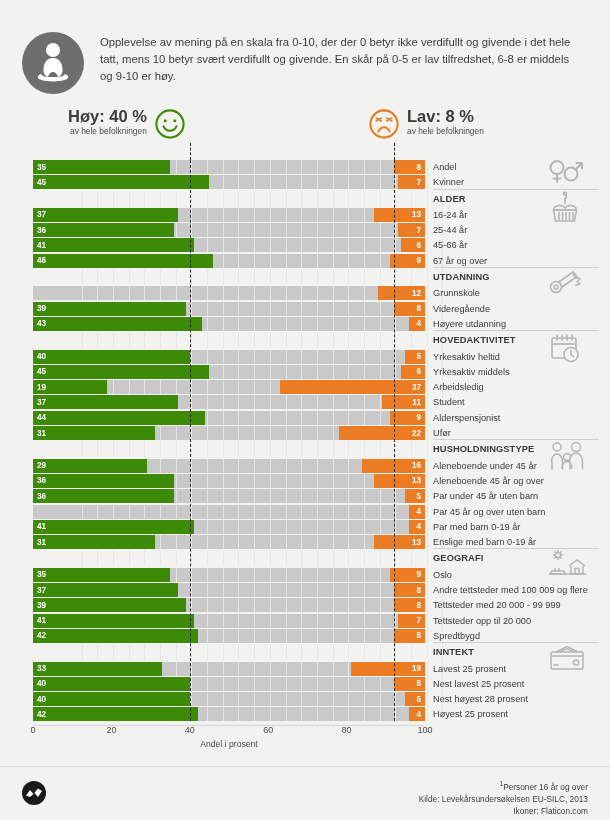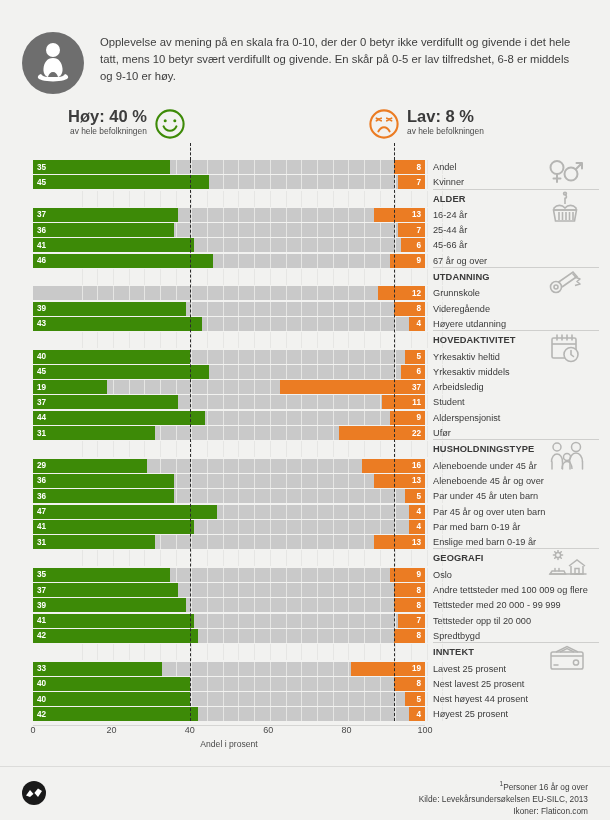--- a/index.html
+++ b/index.html
@@ -936,21 +936,20 @@
               <div class="gl" style="left:250.88px"></div>
               <div class="gl" style="left:266.56px"></div>
               <div class="gl" style="left:282.24px"></div>
               <div class="gl" style="left:297.92px"></div>
               <div class="gl" style="left:313.6px"></div>
               <div class="gl" style="left:329.28px"></div>
               <div class="gl" style="left:344.96px"></div>
               <div class="gl" style="left:360.64000000000004px"></div>
               <div class="gl" style="left:376.32px"></div>
             </div>
-          <div class="bar-green" style="width:184.23999999999998px">47</div>
           <div class="bar-orange" style="right:0;width:15.68px">4</div>
         </div>
         <div class="label-col">Par 45 år og over uten barn</div>
       </div>
         <div class="row">
         <div class="track-wrap">
           <div class="track"></div>
           <div class="gridlines">
               <div class="gl" style="left:15.68px"></div>
               <div class="gl" style="left:31.36px"></div>
@@ -1343,21 +1342,21 @@
               <div class="gl" style="left:297.92px"></div>
               <div class="gl" style="left:313.6px"></div>
               <div class="gl" style="left:329.28px"></div>
               <div class="gl" style="left:344.96px"></div>
               <div class="gl" style="left:360.64000000000004px"></div>
               <div class="gl" style="left:376.32px"></div>
             </div>
           <div class="bar-green" style="width:156.8px">40</div>
           <div class="bar-orange" style="right:0;width:19.6px">5</div>
         </div>
-        <div class="label-col">Nest høyest 44 prosent</div>
+        <div class="label-col">Nest høyest 28 prosent</div>
       </div>
         <div class="row">
         <div class="track-wrap">
           <div class="track"></div>
           <div class="gridlines">
               <div class="gl" style="left:15.68px"></div>
               <div class="gl" style="left:31.36px"></div>
               <div class="gl" style="left:47.04px"></div>
               <div class="gl" style="left:62.72px"></div>
               <div class="gl" style="left:78.4px"></div>

